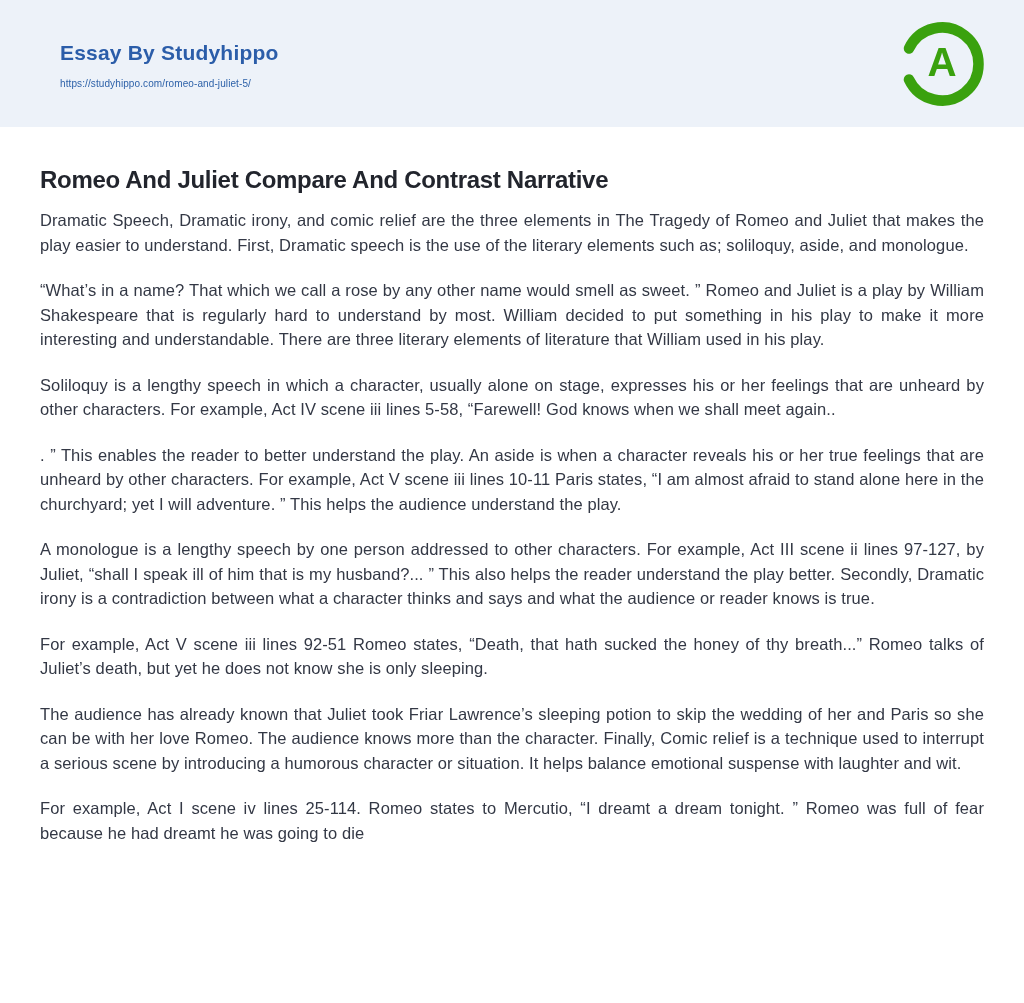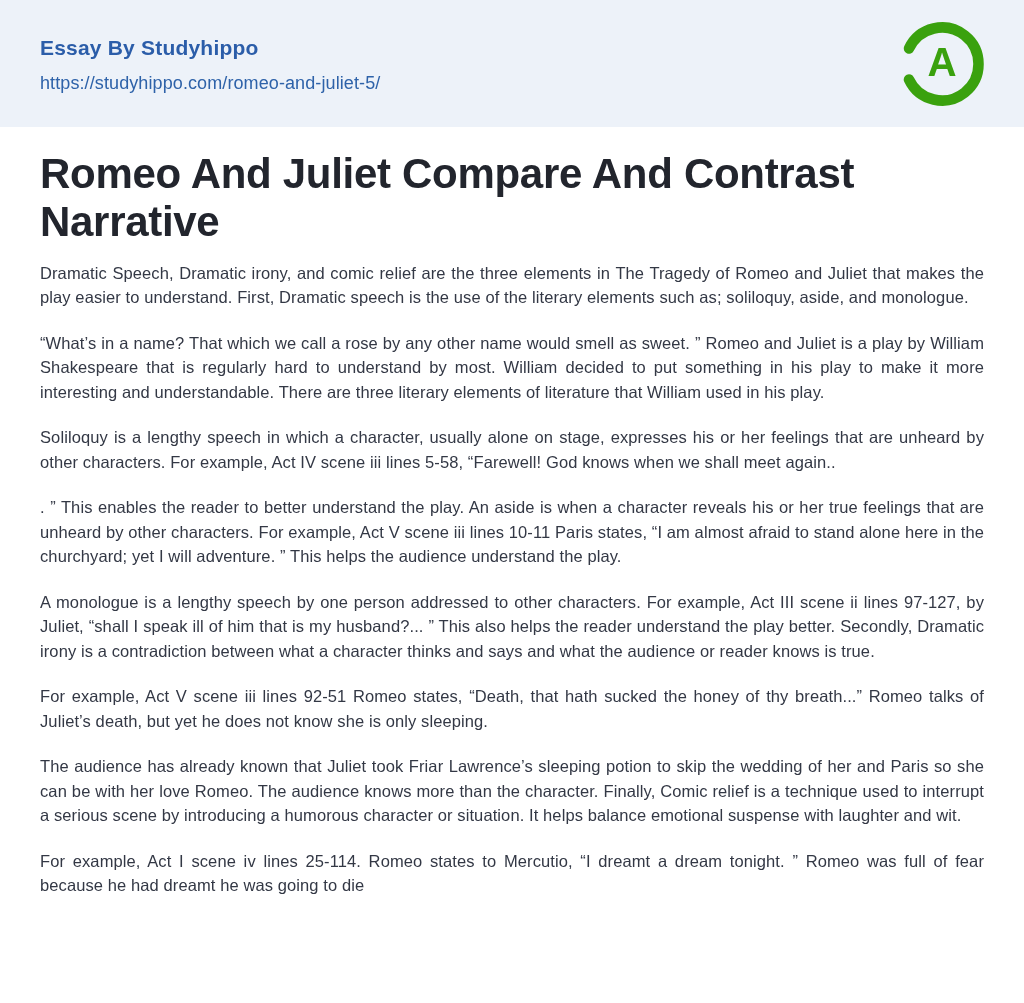--- a/index.html
+++ b/index.html
@@ -13,48 +13,49 @@
   
   .header {
     width: 100%;
     height: 127px;
     background: #edf2f9;
     display: flex;
     align-items: center;
     justify-content: space-between;
     padding: 0 34px 0 40px;
   }
-  .header-text { padding-top: 2px; }
+  .header-text { padding-top: 2px; margin-left: 20px; }
   .header-title {
     color: #2b5da9;
     font-size: 21px;
     font-weight: 700;
     letter-spacing: 0.2px;
     line-height: 1.2;
   }
   .header-url {
     display: block;
     margin-top: 12px;
     color: #2e62a9;
-    font-size: 18px;
+    font-size: 10px;
     font-weight: 500;
     text-decoration: none;
     letter-spacing: 0.1px;
   }
   .logo { width: 96px; height: 96px; display: block; }
 
   
   .main { padding: 23px 40px 0 40px; }
   .article-title {
     color: #22252d;
-    font-size: 42px;
+    font-size: 24px;
     font-weight: 700;
     line-height: 1.14;
     letter-spacing: -0.3px;
     margin-bottom: 15px;
+    margin-top: 16px;
   }
   .paragraphs { }
   .para {
     color: #333845;
     font-size: 16.5px;
     line-height: 24.5px;
     text-align: justify;
     margin-bottom: 21px;
     letter-spacing: 0.1px;
   }

